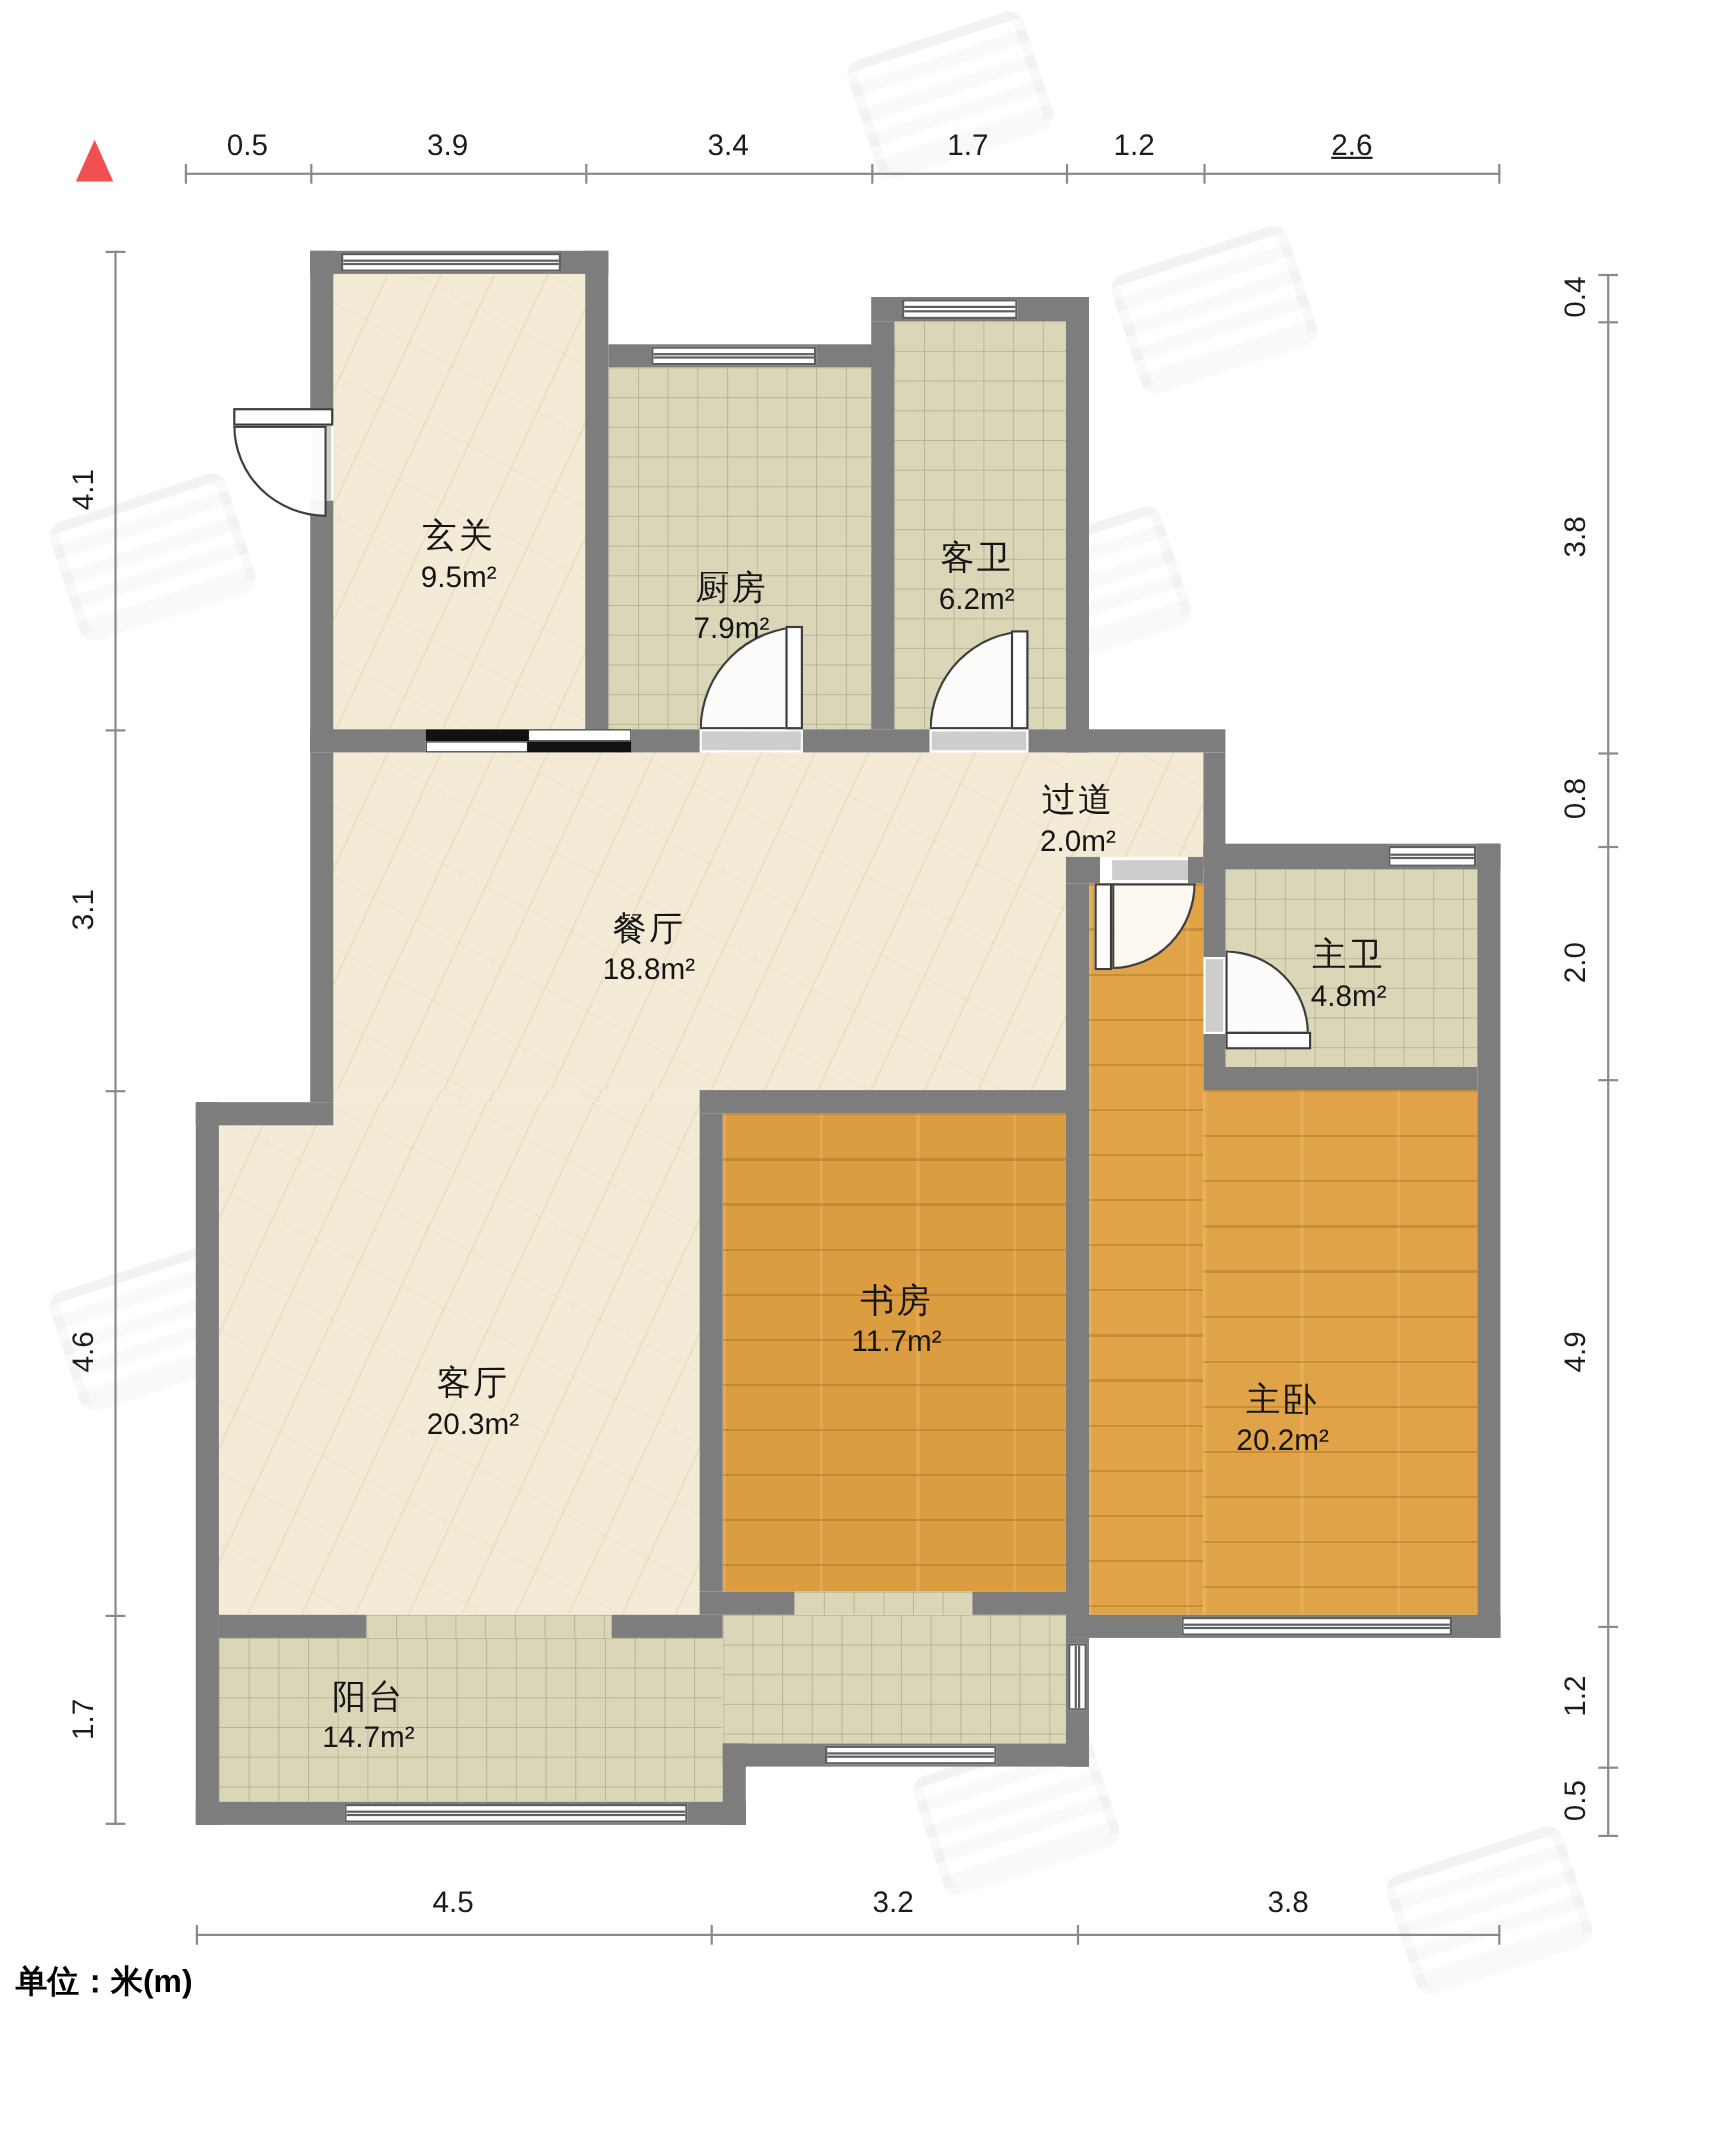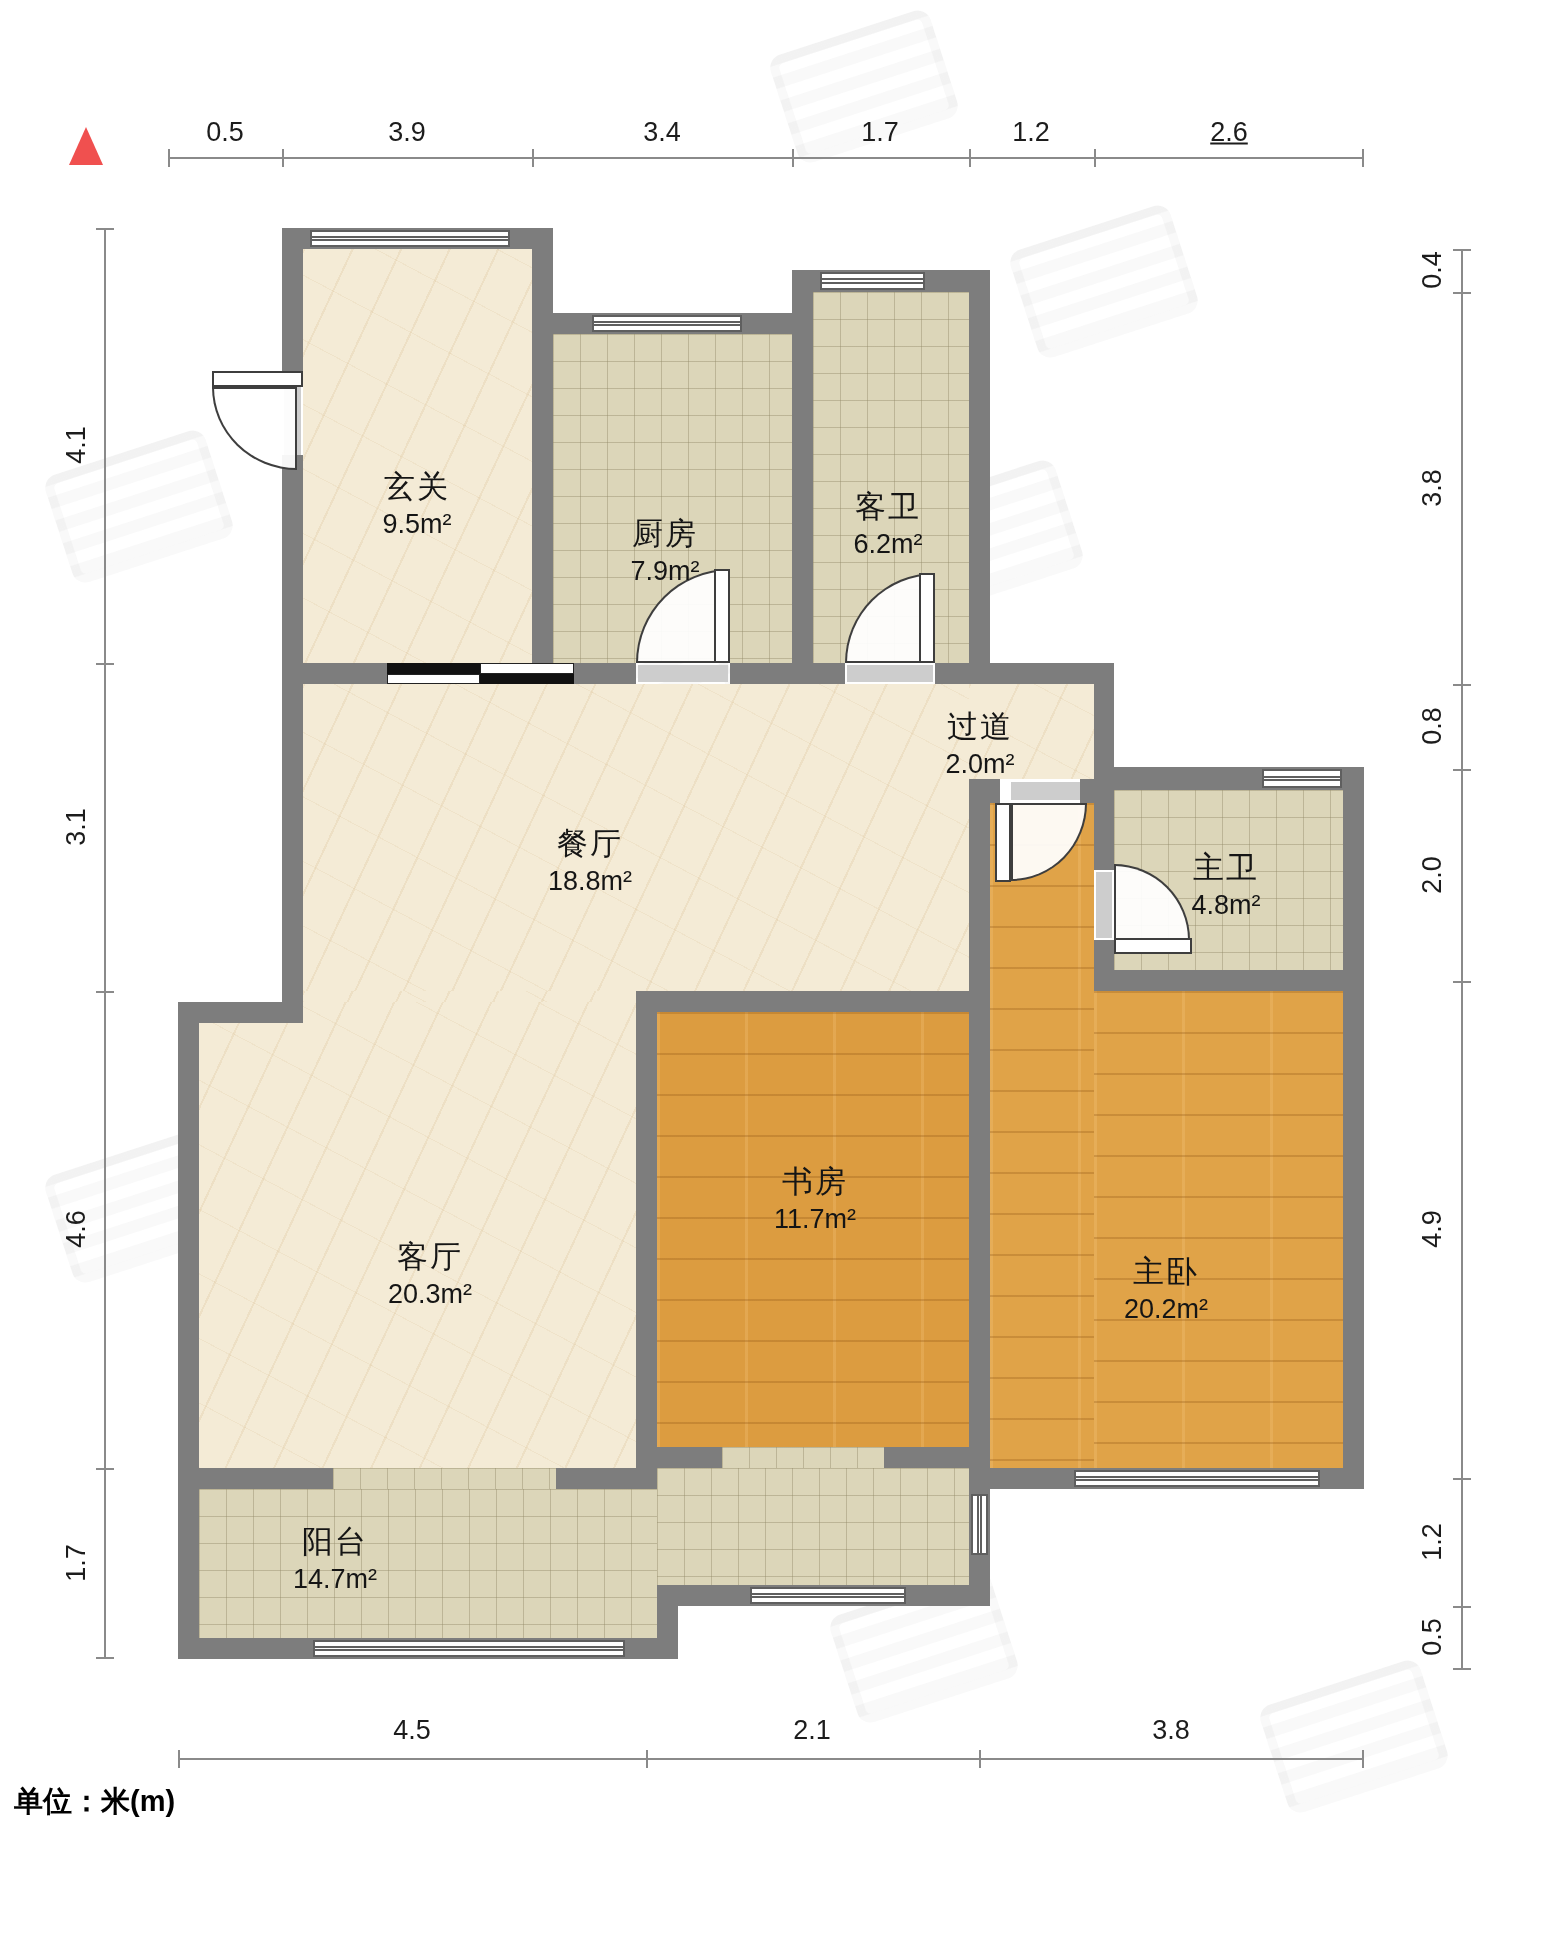--- a/index.html
+++ b/index.html
@@ -202,21 +202,21 @@
   <span class="dimlabel" style="left:880px;top:132px;">1.7</span>
   <span class="dimlabel" style="left:1031px;top:132px;">1.2</span>
   <span class="dimlabel" style="left:1229px;top:132px;text-decoration:underline;">2.6</span>
 
   <div class="dline" style="left:178px;top:1758px;width:1186px;height:2px;"></div>
   <div class="dline" style="left:178px;top:1750px;width:2px;height:18px;"></div>
   <div class="dline" style="left:646px;top:1750px;width:2px;height:18px;"></div>
   <div class="dline" style="left:979px;top:1750px;width:2px;height:18px;"></div>
   <div class="dline" style="left:1362px;top:1750px;width:2px;height:18px;"></div>
   <span class="dimlabel" style="left:412px;top:1730px;">4.5</span>
-  <span class="dimlabel" style="left:812px;top:1730px;">2.1</span>
+  <span class="dimlabel" style="left:812px;top:1730px;">3.2</span>
   <span class="dimlabel" style="left:1171px;top:1730px;">3.8</span>
 
   <div class="dline" style="left:104px;top:228px;width:2px;height:1431px;"></div>
   <div class="dline" style="left:96px;top:228px;width:18px;height:2px;"></div>
   <div class="dline" style="left:96px;top:663px;width:18px;height:2px;"></div>
   <div class="dline" style="left:96px;top:991px;width:18px;height:2px;"></div>
   <div class="dline" style="left:96px;top:1468px;width:18px;height:2px;"></div>
   <div class="dline" style="left:96px;top:1657px;width:18px;height:2px;"></div>
   <span class="dimlabel rot" style="left:76px;top:445px;">4.1</span>
   <span class="dimlabel rot" style="left:76px;top:827px;">3.1</span>

